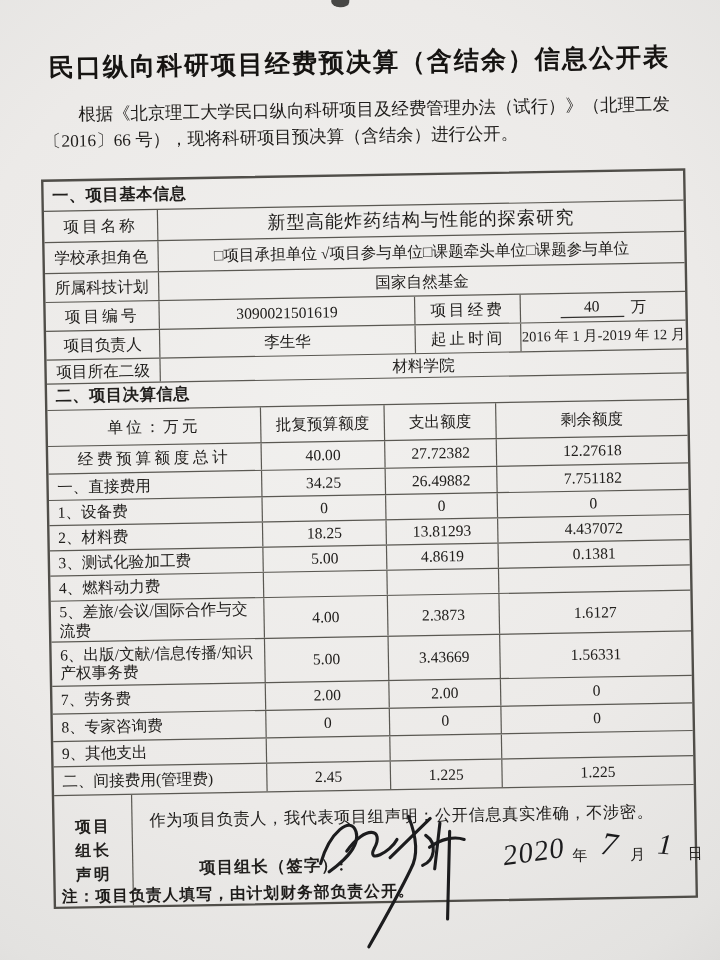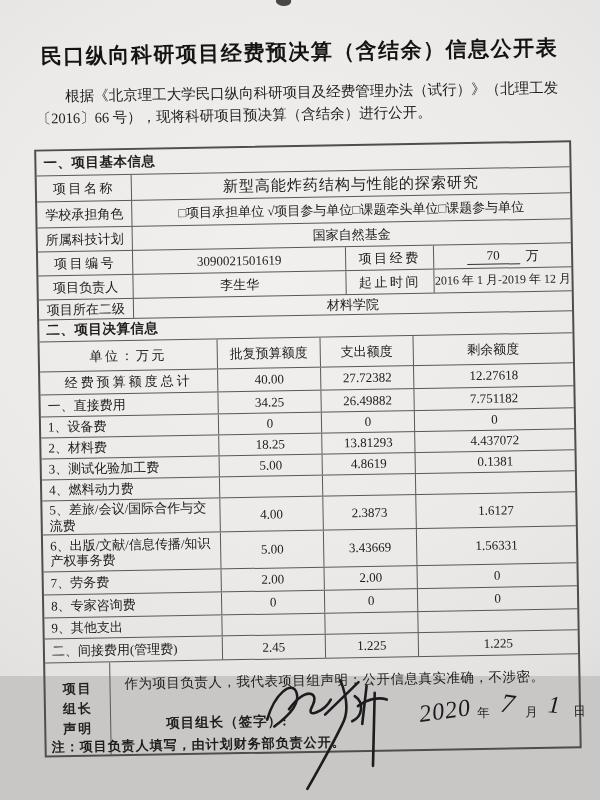--- a/index.html
+++ b/index.html
@@ -2,21 +2,21 @@
 <html><head>
 <meta charset="utf-8">
 <style>
   html,body{margin:0;padding:0;}
   body{
     width:600px;height:800px;overflow:hidden;
     background:#c8c7c5;
     font-family:"Liberation Serif","DejaVu Serif",serif;
   }
   .photo{
-    position:relative;width:600px;height:676px;
+    position:relative;width:600px;height:800px;
     background:radial-gradient(120% 95% at 46% 42%, #f1f0ee 0%, #eceae8 45%, #e3e2e0 70%, #d4d3d1 88%, #c2c1bf 100%);
   }
   .artifact{
     position:absolute;left:276px;top:-3px;width:15px;height:9px;
     background:#474745;border-radius:0 0 50% 50%;transform:rotate(4deg);
   }
   .paper{position:absolute;inset:0;transform:rotate(-1deg);transform-origin:300px 80px;color:#22201e;}
   .title{
     position:absolute;top:38px;left:0;width:100%;text-align:center;
     font-size:21px;font-weight:bold;letter-spacing:1.5px;color:#161412;
@@ -99,21 +99,21 @@
       <div class="row g2 h23">
         <div class="c">所属科技计划</div>
         <div class="c">国家自然基金</div>
       </div>
 
       <div class="row g4a h23">
         <div class="c spaced">项目编号</div>
         <div class="c">3090021501619</div>
         <div class="c spaced">项目经费</div>
         <div class="c">
-          <span class="underfill">70</span>
+          <span class="underfill">40</span>
           <span class="unit">万</span>
         </div>
       </div>
 
       <div class="row g4a h23">
         <div class="c">项目负责人</div>
         <div class="c">李生华</div>
         <div class="c spaced">起止时间</div>
         <div class="c nowrap">2016 年 1 月-2019 年 12 月</div>
       </div>

